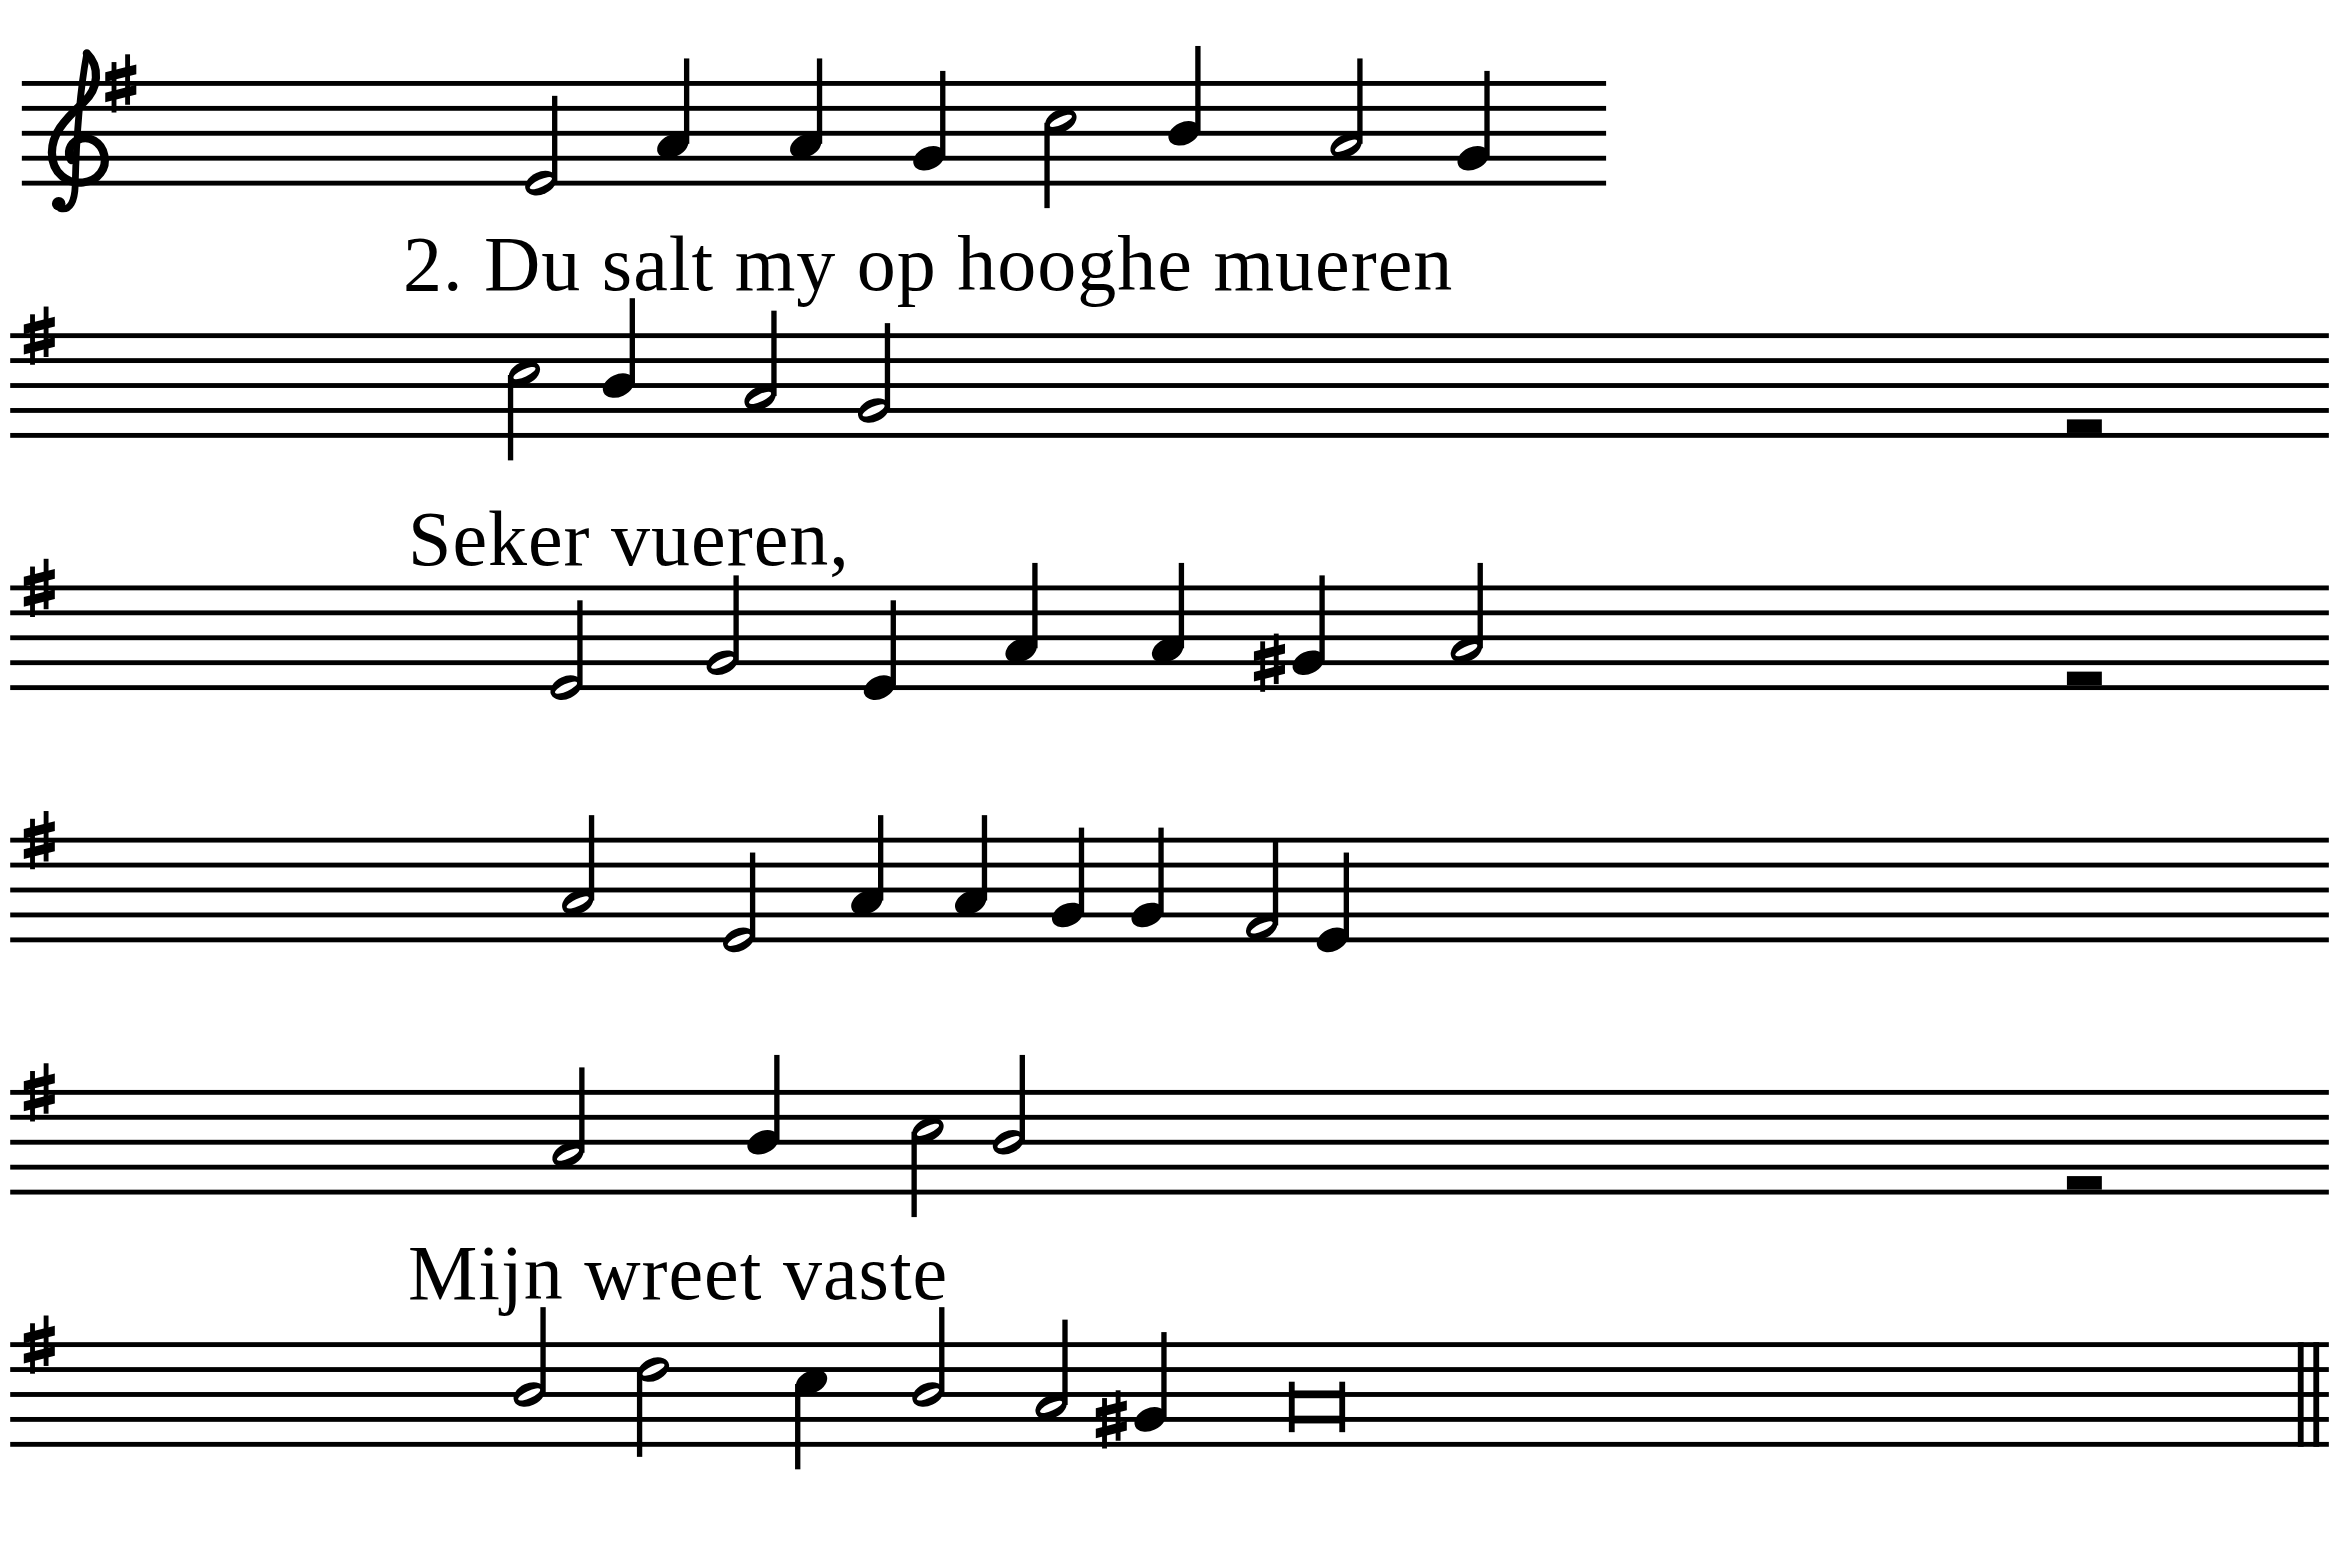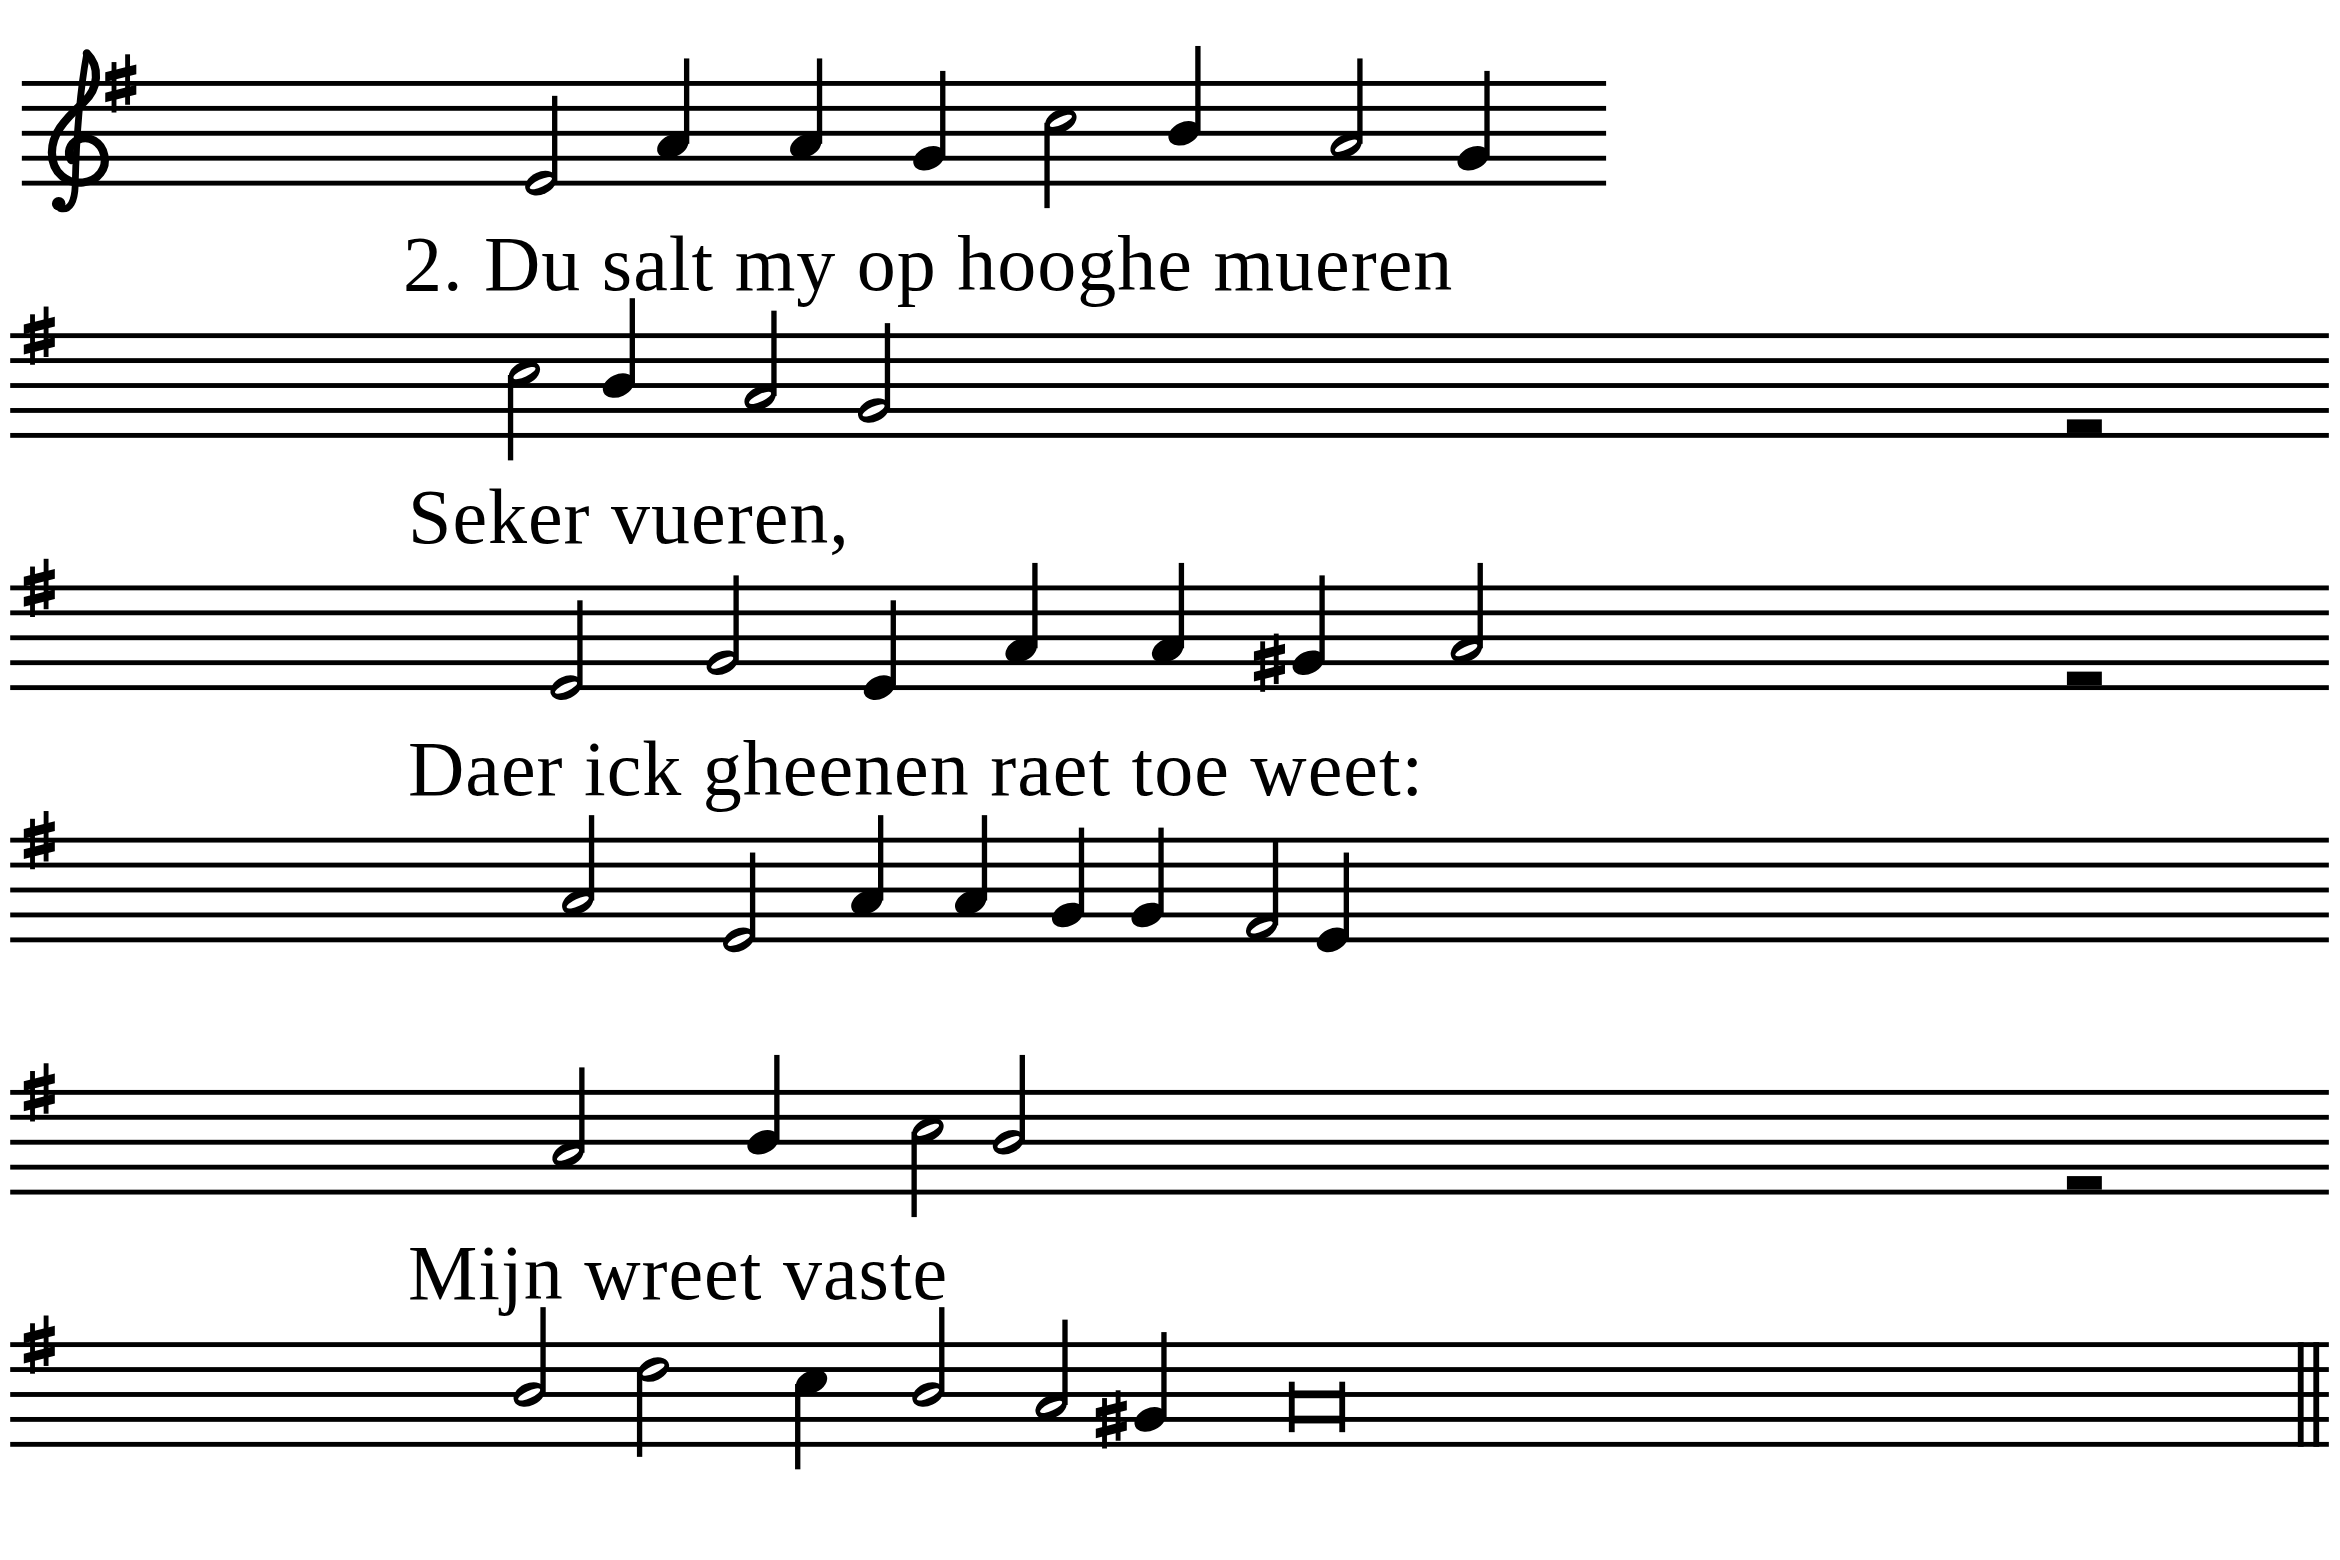--- a/index.html
+++ b/index.html
@@ -296,17 +296,16 @@
           <rect x="1380" y="1391.25" width="6" height="52" fill="#000000"></rect>
         </g>
         <g>
           <rect x="2368" y="1350.5" width="6" height="107.8" fill="#000000"></rect>
           <rect x="2384" y="1350.5" width="6" height="107.8" fill="#000000"></rect>
         </g>
       </g>
     </svg>
 
   <div class="lyric" style="left:403px; top:187px">2. Du salt my op hooghe mueren</div>
-  <div class="lyric" style="left:408px; top:440px">Seker vueren,</div>
-  <div class="lyric" style="left:408px; top:692px">Daer ick gheenen raet toe weet:</div>
+  <div class="lyric" style="left:408px; top:462px">Seker vueren,</div>
   <div class="lyric" style="left:408px; top:1196px">Mijn wreet vaste</div>
 </div>
 
 
 </body></html>

